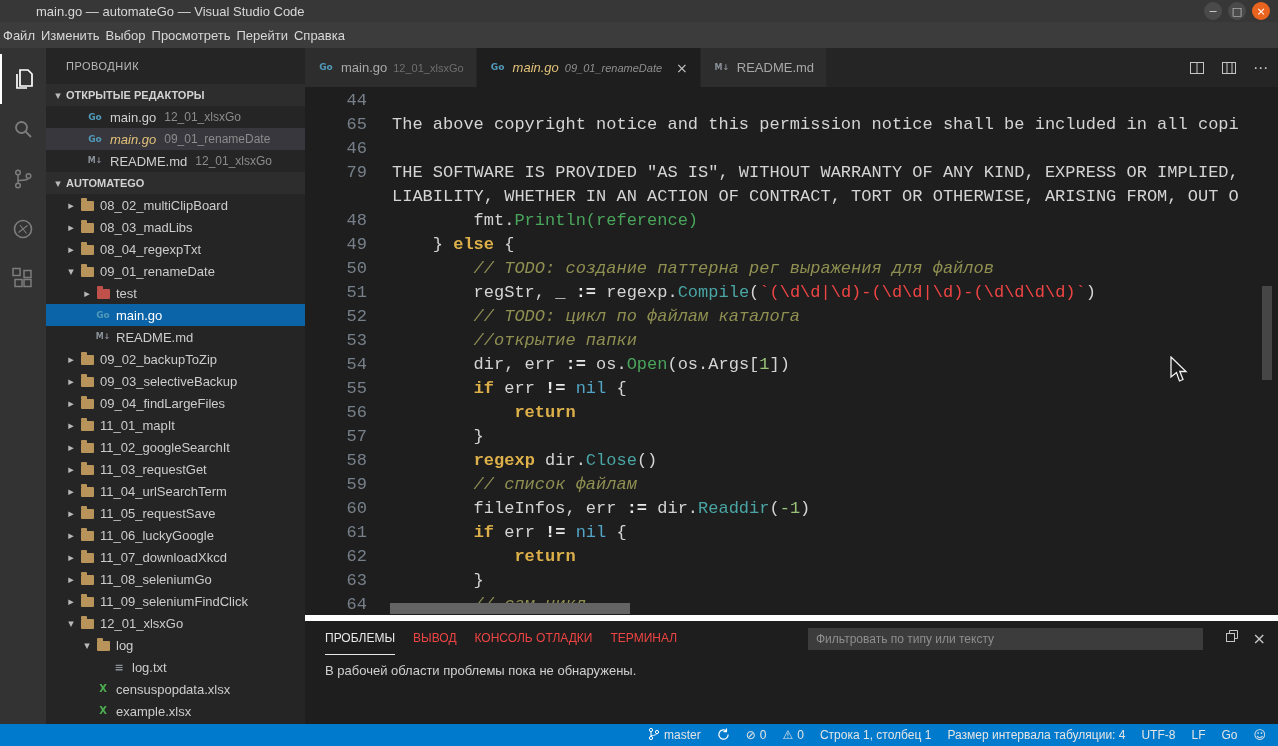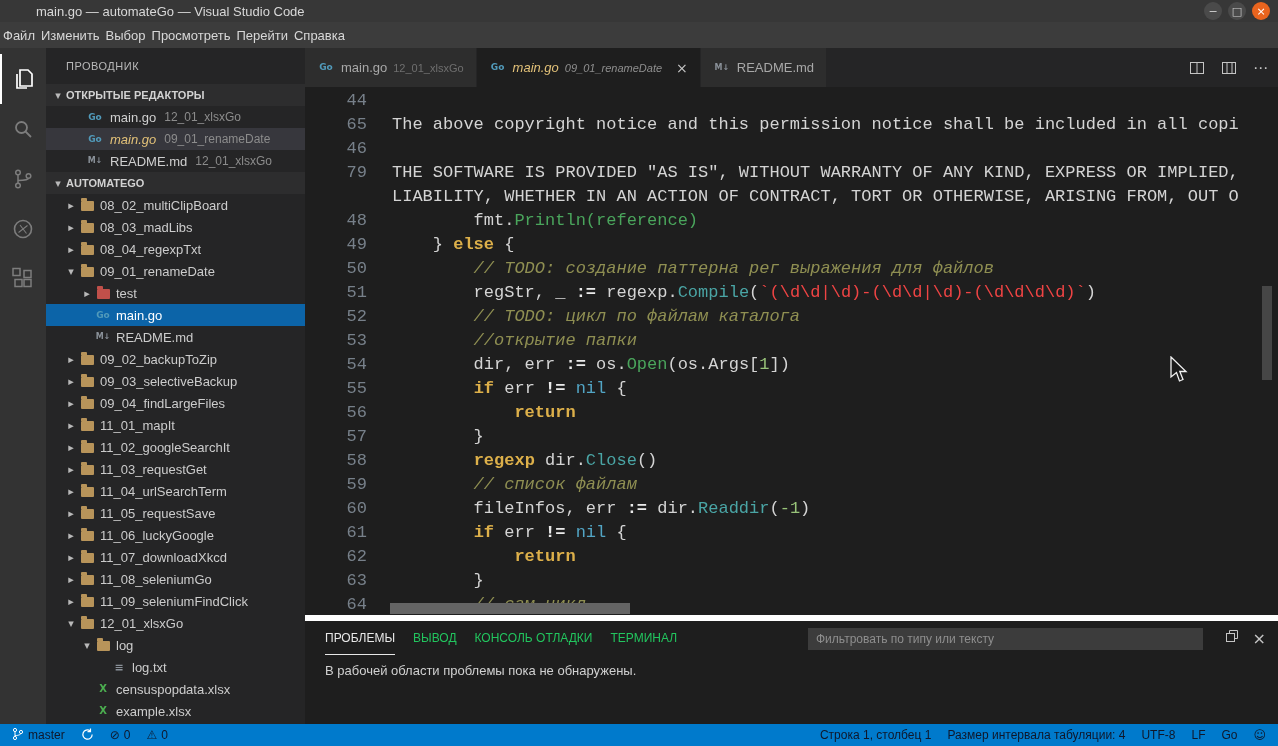--- a/index.html
+++ b/index.html
@@ -71,30 +71,30 @@
   .seg-fnb{color:#4aa5a5}
   .seg-op{color:#eaeaea;font-weight:bold}
   .seg-numlit{color:#98c379}
   .seg-nil{color:#52a5c5}
   .vscroll{position:absolute;right:6px;top:199px;width:10px;height:94px;background:#464646}
   .hscroll{position:absolute;left:85px;bottom:1px;width:240px;height:11px;background:#646464}
 
   
   .panel{height:109px;border-top:6px solid #ffffff;position:relative;color:#ccc;flex-shrink:0}
   .panel-header{height:34px;display:flex;align-items:center;padding-left:20px;position:relative}
-  .panel-tab{margin-right:18px;font-size:12px;color:#22c55e;height:100%;display:flex;align-items:center;border-bottom:1px solid transparent}
+  .panel-tab{margin-right:18px;font-size:12px;color:#ef4444;height:100%;display:flex;align-items:center;border-bottom:1px solid transparent}
   .panel-tab.active{color:#e7e7e7;border-bottom-color:#e7e7e7}
   .panel-filter{position:absolute;left:503px;top:7px;width:395px;height:22px;background:#3c3c3c;border:none;color:#ccc;font-size:12px;padding:0 8px;outline:none;font-family:"Liberation Sans",sans-serif}
   .panel-filter::placeholder{color:#8e8e8e}
   .panel-icons{position:absolute;right:12px;top:0;height:34px;display:flex;align-items:center;gap:14px;color:#c5c5c5}
   .panel-close{font-size:16px;font-family:"DejaVu Sans",sans-serif}
   .panel-msg{padding:8px 0 0 20px;font-size:13px;color:#d0d0d0}
 
   
-  .statusbar{height:22px;background:#007acc;color:#0f172a;font-size:12px;display:flex;align-items:center;justify-content:space-between;padding:0 4px;flex-shrink:0}
+  .statusbar{height:22px;background:#007acc;color:#e5e5e5;font-size:12px;display:flex;align-items:center;justify-content:flex-end;padding:0 4px;flex-shrink:0}
   .sb-left,.sb-right{display:flex;align-items:center;height:100%}
   .sb-item{display:flex;align-items:center;gap:4px;padding:0 8px;height:100%;white-space:nowrap}
   .sb-glyph{font-family:"DejaVu Sans",sans-serif;font-size:12px;line-height:1}
 
   .cursor-svg{position:absolute;left:1170px;top:356px;z-index:99;pointer-events:none}
 </style>
 </head>
 <body>
 
 <div class="window">

